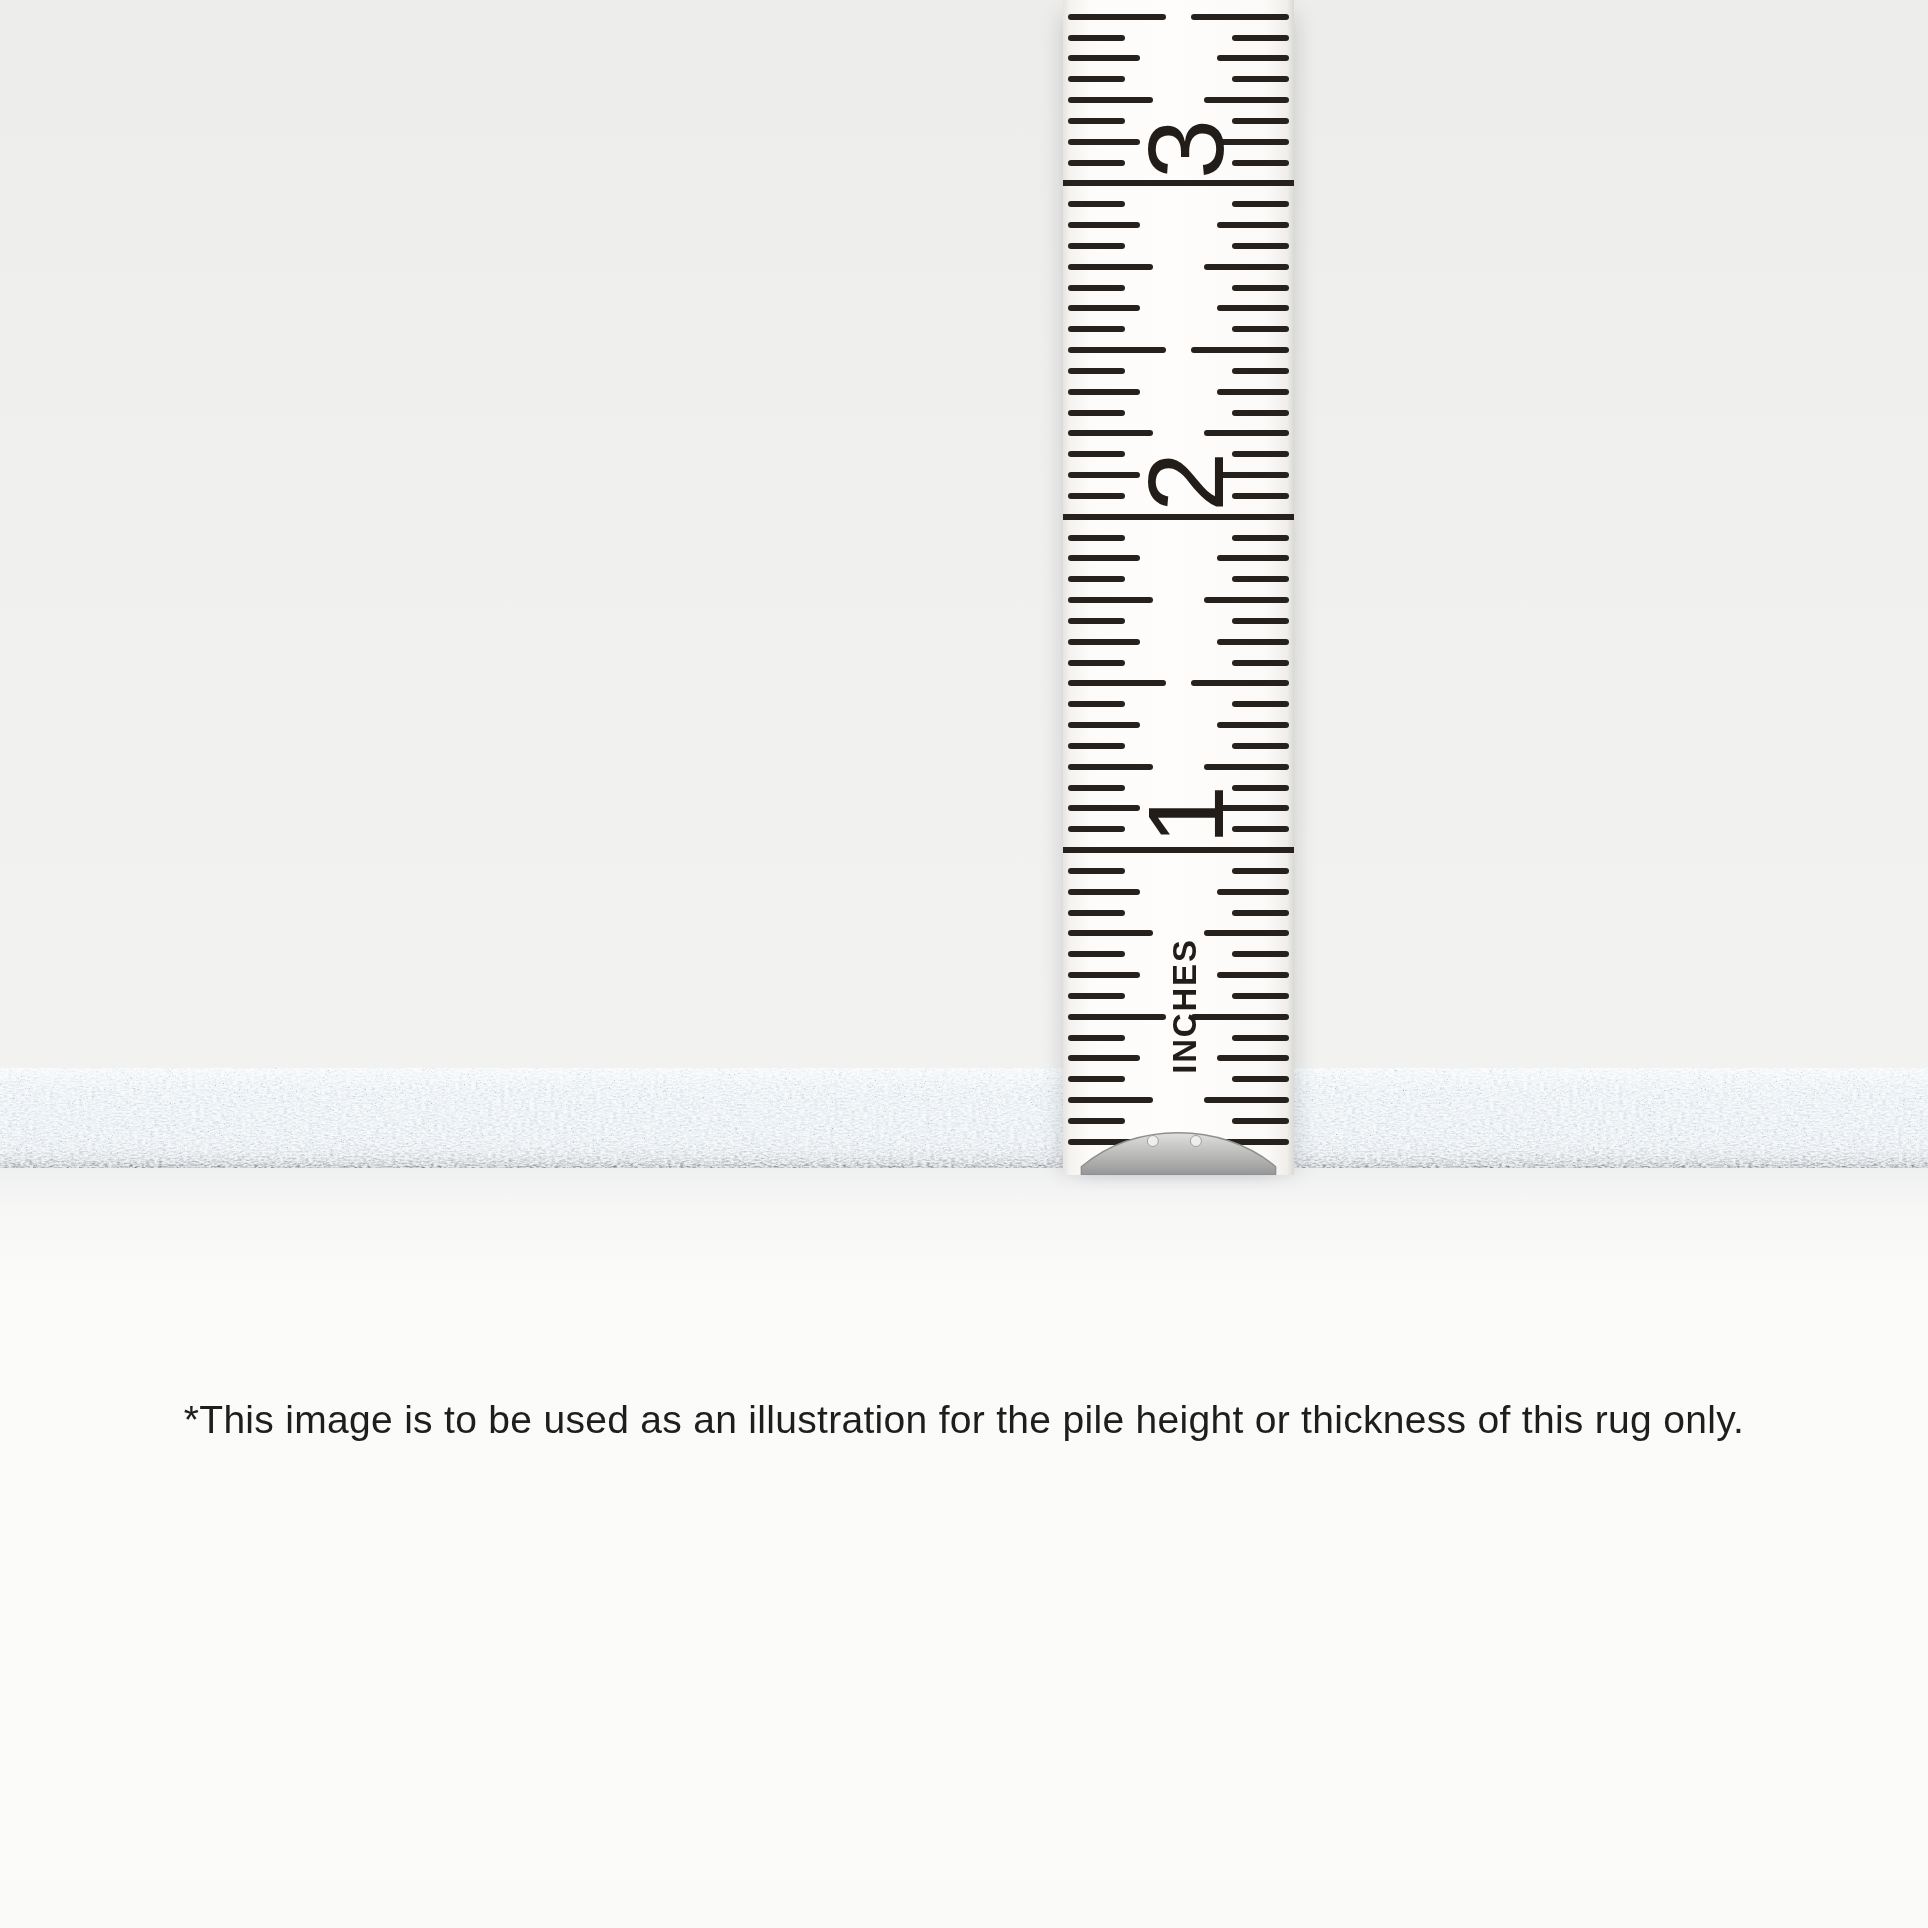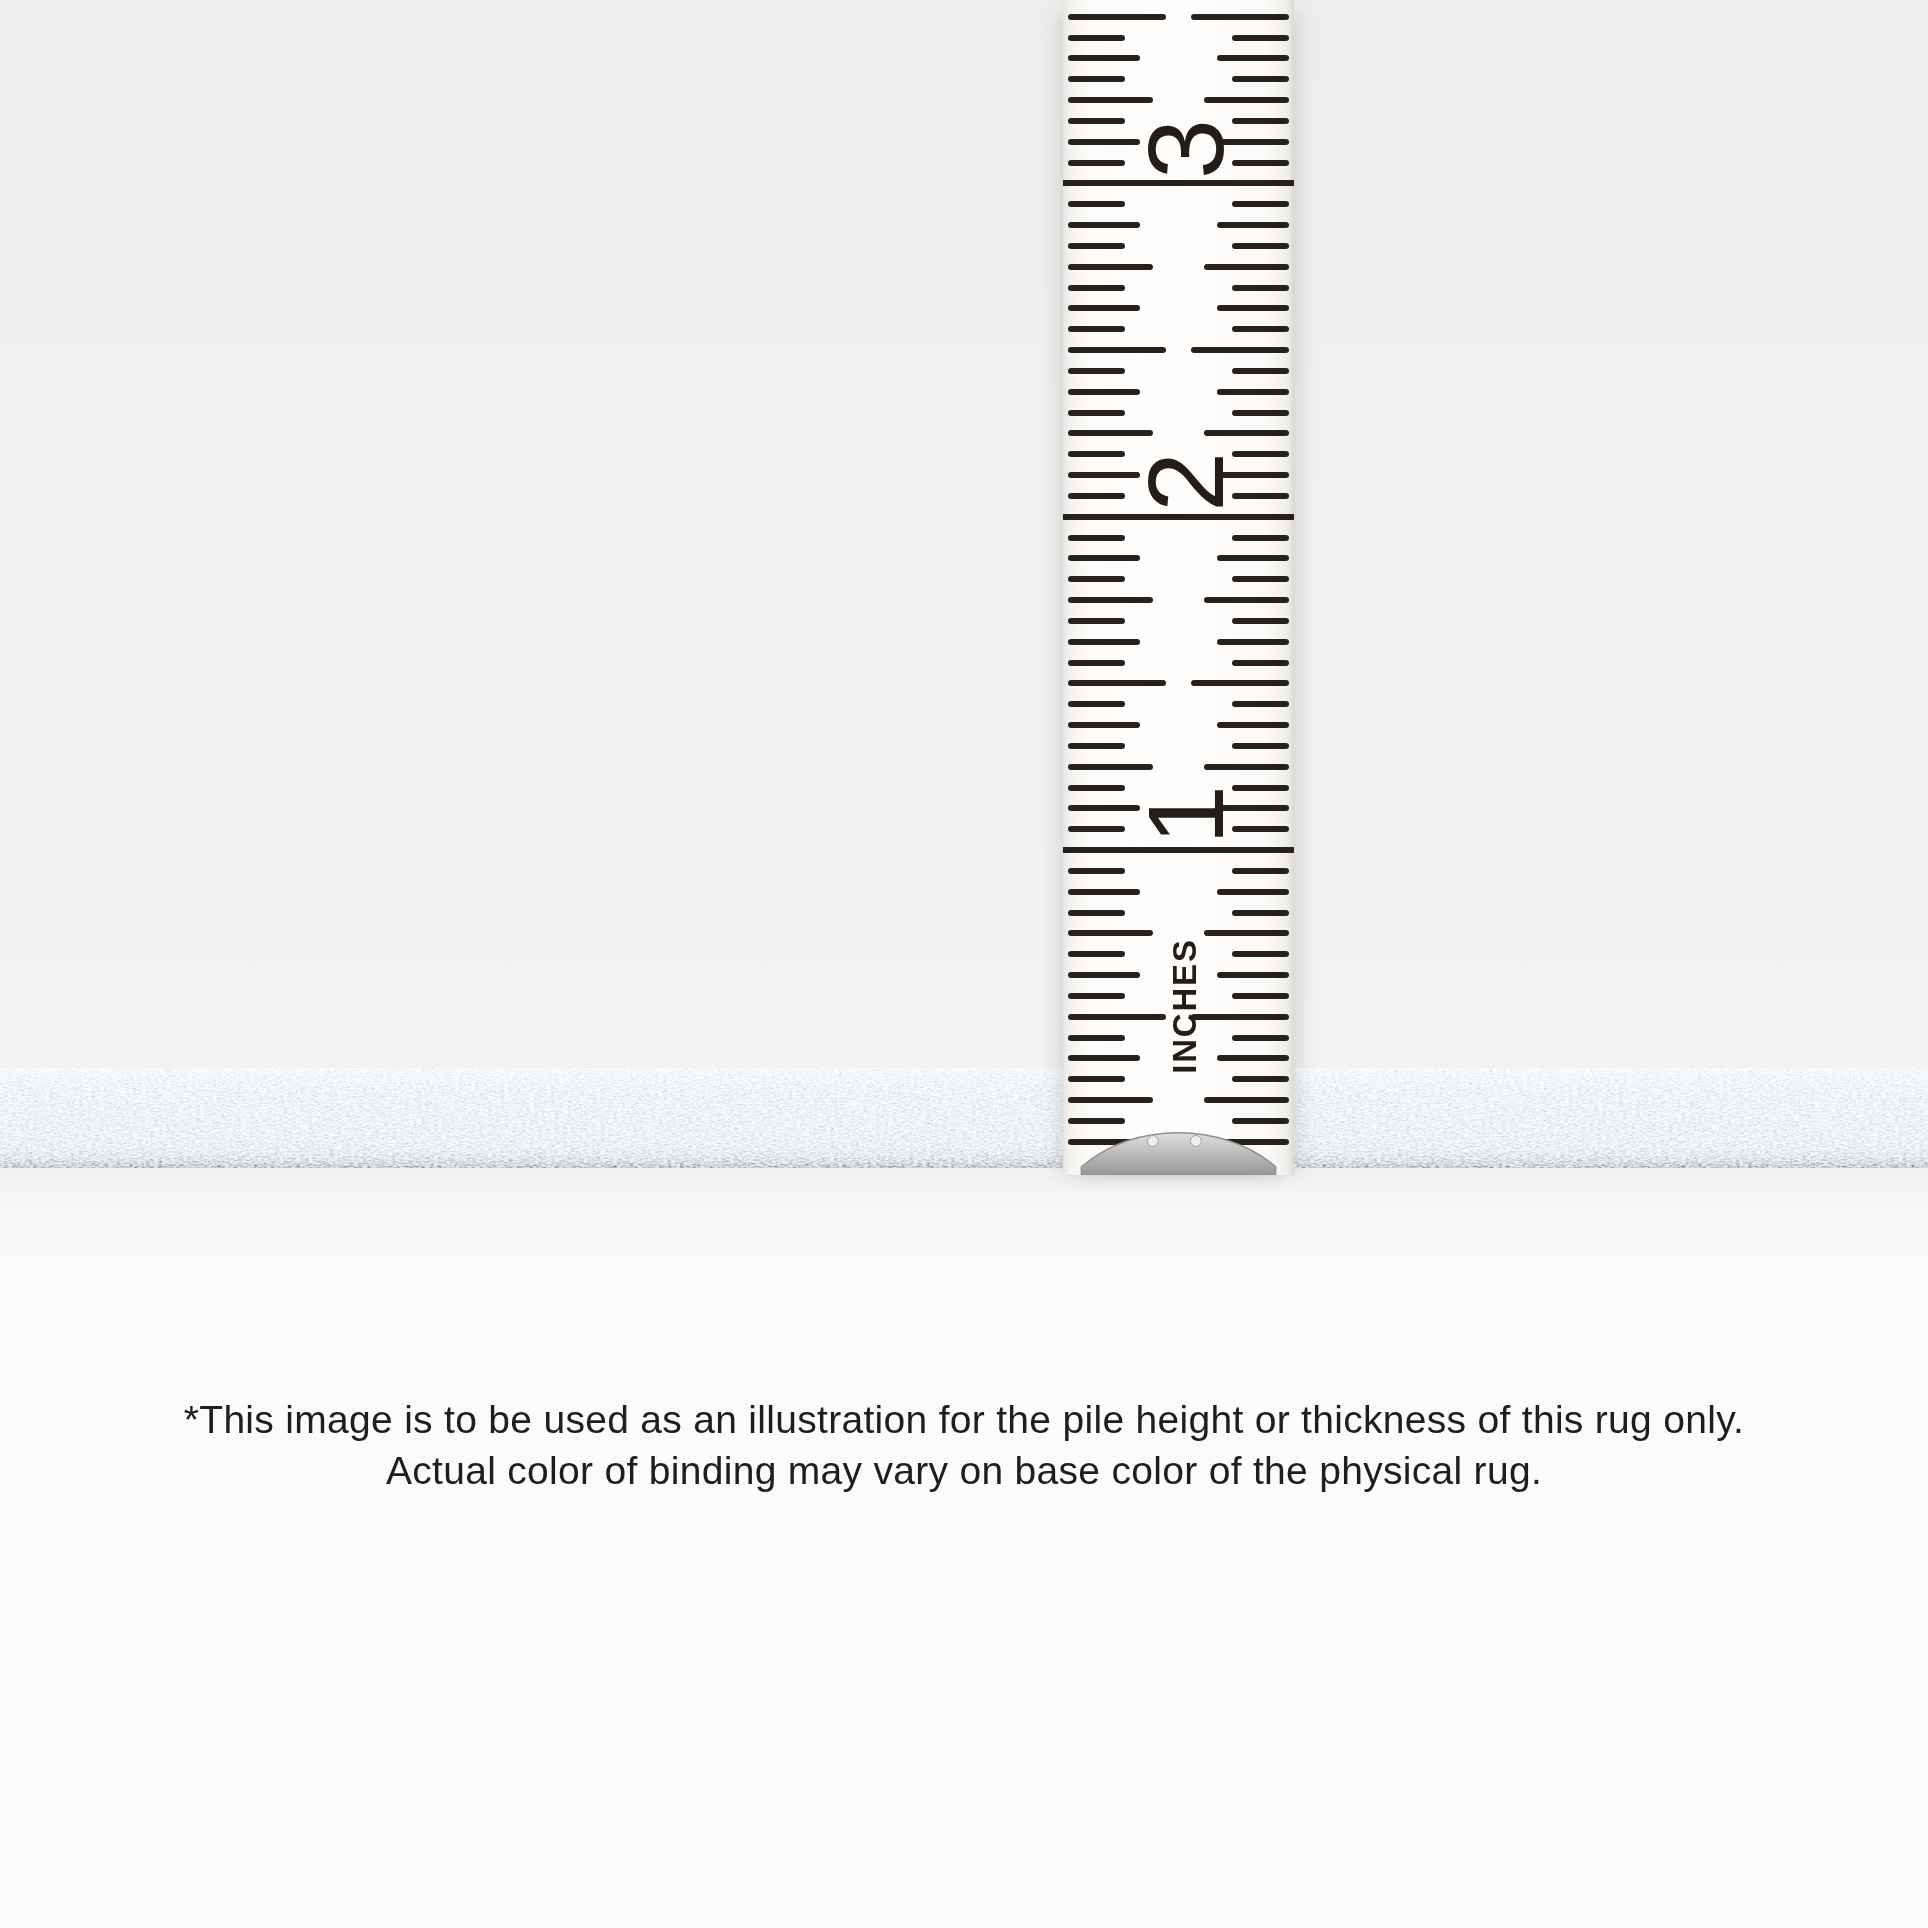--- a/index.html
+++ b/index.html
@@ -211,17 +211,16 @@
         </linearGradient>
       </defs>
       <path d="M 20 41 C 55 12 92 4 126 4 C 162 4 201 15 232 41 L 232 50 L 20 50 Z" fill="url(#metalGrad)" stroke="#8f8f8d" stroke-width="1.5"></path>
       <circle cx="98" cy="13" r="6" fill="#eeeeec" stroke="#9a9a98" stroke-width="1"></circle>
       <circle cx="145" cy="13" r="6" fill="#eeeeec" stroke="#9a9a98" stroke-width="1"></circle>
     </svg>
   </div>
 
   <div class="caption">
     <div>*This image is to be used as an illustration for the pile height or thickness of this rug only.</div>
-    <div>Actual color of binding may vary on base color of the physical rug.</div>
   </div>
 
 </div>
 
 
 </body></html>

